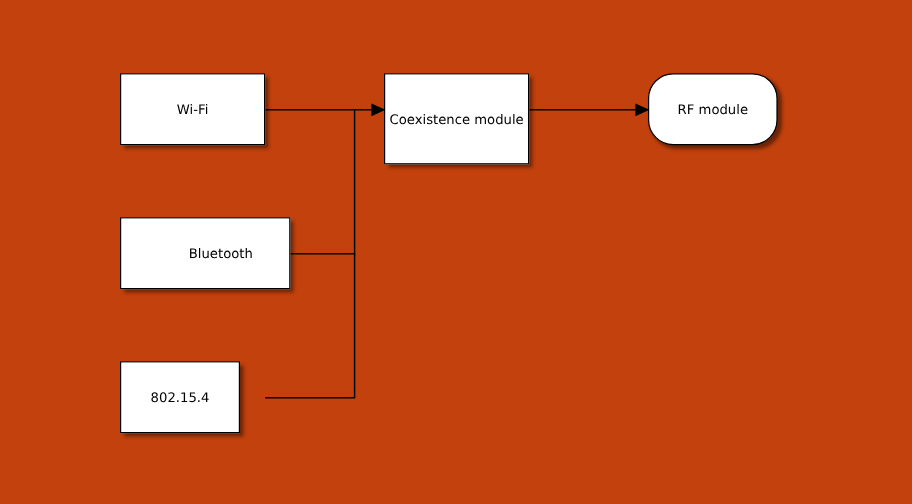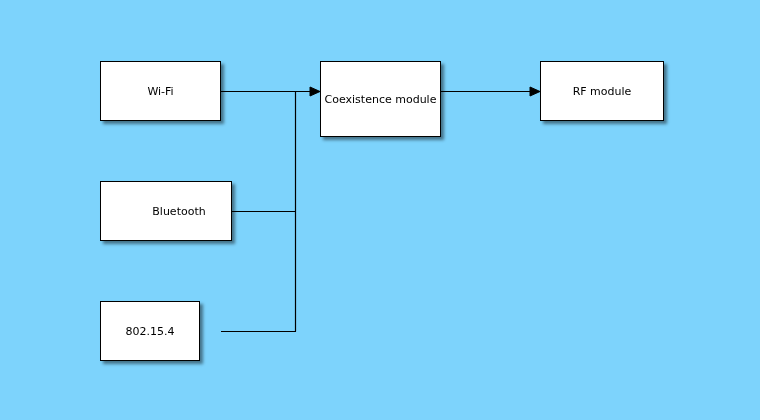--- a/index.html
+++ b/index.html
@@ -4,44 +4,44 @@
 <style>
   html, body {
     margin: 0;
     padding: 0;
     background: #ffffff;
   }
   .canvas {
     position: relative;
     width: 760px;
     height: 420px;
-    background: #7dd3fc;
+    background: #c2410c;
     font-family: "DejaVu Sans", sans-serif;
     overflow: hidden;
   }
   .node {
     position: absolute;
     box-sizing: border-box;
     background: #ffffff;
     border: 1px solid #000000;
     box-shadow: 3px 3px 3px rgba(0,0,0,0.45);
     display: flex;
     align-items: center;
     justify-content: center;
     font-size: 11px;
     color: #000000;
     white-space: nowrap;
     text-align: center;
   }
   
   #node-wifi        { left: 100px; top:  61px; width: 121px; height: 60px; }
-  #node-bluetooth   { left: 100px; top: 181px; width: 132px; height: 60px; padding-left: 26px; }
+  #node-bluetooth   { left: 100px; top: 181px; width: 142px; height: 60px; padding-left: 26px; }
   #node-zigbee      { left: 100px; top: 301px; width: 100px; height: 60px; }
   #node-coexistence { left: 320px; top:  61px; width: 121px; height: 76px; }
-  #node-rf          { left: 540px; top:  61px; width: 124px; height: 60px; }
+  #node-rf          { left: 540px; top:  61px; width: 108px; height: 60px; border-radius: 21px; }
   .wires {
     position: absolute;
     left: 0;
     top: 0;
     width: 760px;
     height: 420px;
     pointer-events: none;
   }
   .wires line    { stroke: #000000; stroke-width: 1.2; }
   .wires polygon { fill: #000000; stroke: #000000; }

